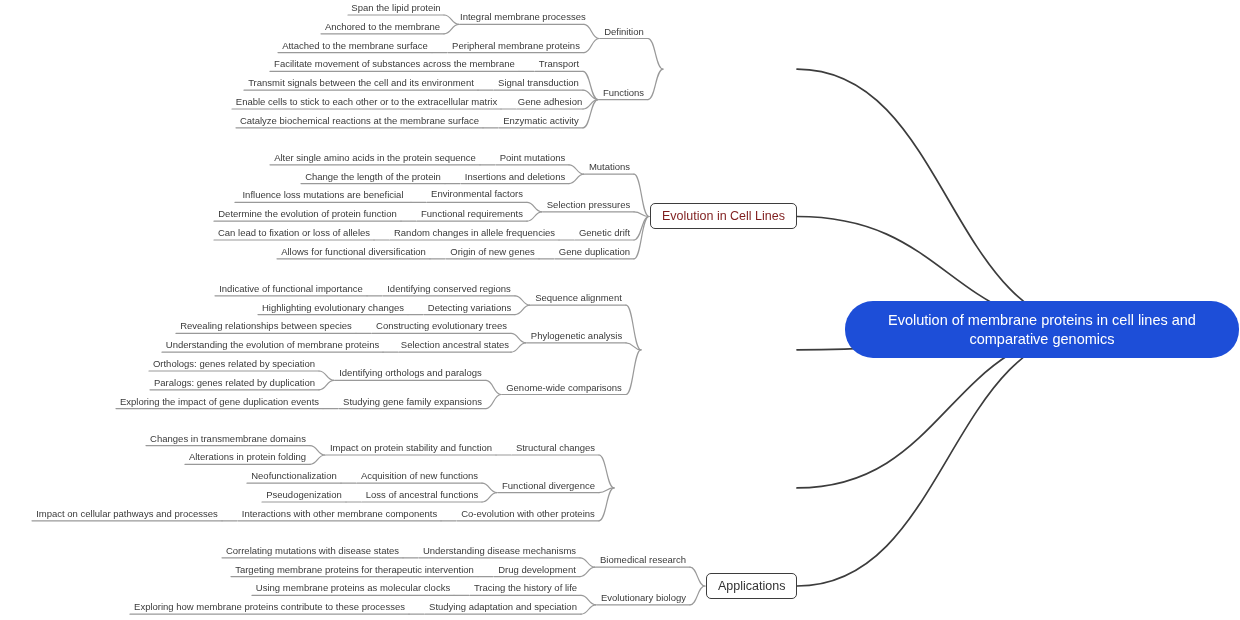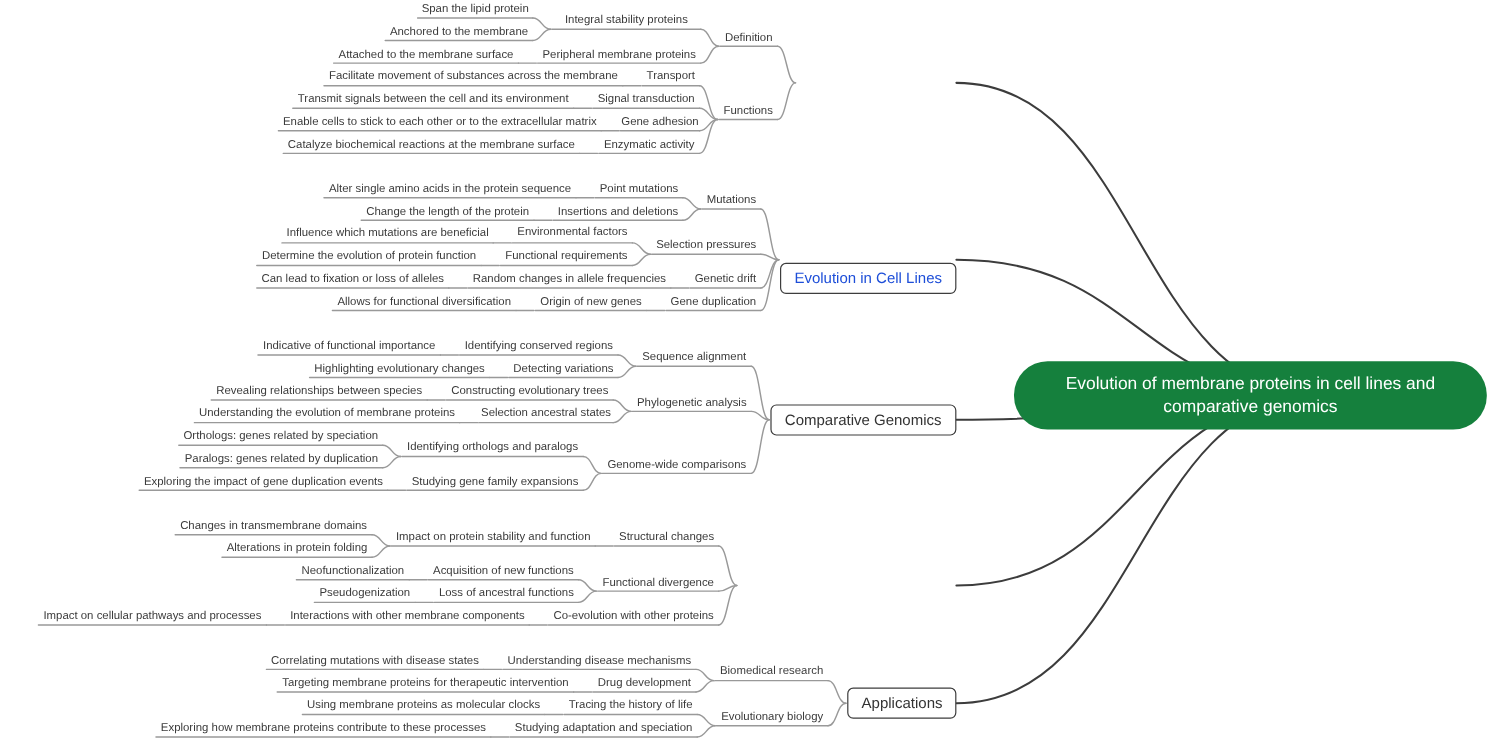--- a/index.html
+++ b/index.html
@@ -159,54 +159,53 @@
       <path d="M 597,604.8 L 690,604.8" fill="none" stroke="#999999" stroke-width="1.2" stroke-linecap="round"></path>
       <path d="M 581,595.4 C 588.5,595.4 588.5,604.8 596,604.8" fill="none" stroke="#999999" stroke-width="1.2" stroke-linecap="round"></path>
       <path d="M 470,595.4 L 581,595.4" fill="none" stroke="#999999" stroke-width="1.2" stroke-linecap="round"></path>
       <path d="M 454,595.4 C 461.5,595.4 461.5,595.4 469,595.4" fill="none" stroke="#999999" stroke-width="1.2" stroke-linecap="round"></path>
       <path d="M 252,595.4 L 454,595.4" fill="none" stroke="#999999" stroke-width="1.2" stroke-linecap="round"></path>
       <path d="M 581,614.1999999999999 C 588.5,614.1999999999999 588.5,604.8 596,604.8" fill="none" stroke="#999999" stroke-width="1.2" stroke-linecap="round"></path>
       <path d="M 425,614.1999999999999 L 581,614.1999999999999" fill="none" stroke="#999999" stroke-width="1.2" stroke-linecap="round"></path>
       <path d="M 409,614.1999999999999 C 416.5,614.1999999999999 416.5,614.1999999999999 424,614.1999999999999" fill="none" stroke="#999999" stroke-width="1.2" stroke-linecap="round"></path>
       <path d="M 130,614.1999999999999 L 409,614.1999999999999" fill="none" stroke="#999999" stroke-width="1.2" stroke-linecap="round"></path>
     </svg>
-  <div id="rootnode" style="background: #15803d; color: rgb(255, 255, 255);">Evolution of membrane proteins in cell lines and comparative genomics</div>
+  <div id="rootnode" style="background: #1d4ed8; color: rgb(255, 255, 255);">Evolution of membrane proteins in cell lines and comparative genomics</div>
     <div class="lbl" style="left: 600px; width: 48px; top: 25.5px; color: rgb(58, 58, 58);">Definition</div>
-    <div class="lbl" style="left: 460px; width: 124px; top: 11.4px; color: rgb(58, 58, 58);">Integral stability proteins</div>
+    <div class="lbl" style="left: 460px; width: 124px; top: 11.4px; color: rgb(58, 58, 58);">Integral membrane processes</div>
     <div class="lbl" style="left: 348px; width: 96px; top: 2px; color: rgb(58, 58, 58);">Span the lipid protein</div>
     <div class="lbl" style="left: 321px; width: 123px; top: 20.8px; color: rgb(58, 58, 58);">Anchored to the membrane</div>
     <div class="lbl" style="left: 448px; width: 136px; top: 39.6px; color: rgb(58, 58, 58);">Peripheral membrane proteins</div>
     <div class="lbl" style="left: 278px; width: 154px; top: 39.6px; color: rgb(58, 58, 58);">Attached to the membrane surface</div>
     <div class="lbl" style="left: 599px; width: 49px; top: 86.6px; color: rgb(58, 58, 58);">Functions</div>
     <div class="lbl" style="left: 535px; width: 48px; top: 58.4px; color: rgb(58, 58, 58);">Transport</div>
     <div class="lbl" style="left: 270px; width: 249px; top: 58.4px; color: rgb(58, 58, 58);">Facilitate movement of substances across the membrane</div>
     <div class="lbl" style="left: 494px; width: 89px; top: 77.2px; color: rgb(58, 58, 58);">Signal transduction</div>
     <div class="lbl" style="left: 244px; width: 234px; top: 77.2px; color: rgb(58, 58, 58);">Transmit signals between the cell and its environment</div>
     <div class="lbl" style="left: 517px; width: 66px; top: 96px; color: rgb(58, 58, 58);">Gene adhesion</div>
     <div class="lbl" style="left: 232px; width: 269px; top: 96px; color: rgb(58, 58, 58);">Enable cells to stick to each other or to the extracellular matrix</div>
     <div class="lbl" style="left: 499px; width: 84px; top: 114.8px; color: rgb(58, 58, 58);">Enzymatic activity</div>
     <div class="lbl" style="left: 236px; width: 247px; top: 114.8px; color: rgb(58, 58, 58);">Catalyze biochemical reactions at the membrane surface</div>
-    <div class="boxnode" style="left: 650px; top: 219px; border-color: rgb(61, 61, 61); color: #1d4ed8;">Evolution in Cell Lines</div>
+    <div class="boxnode" style="left: 650px; top: 203px; border-color: rgb(61, 61, 61); color: #7f1d1d;">Evolution in Cell Lines</div>
     <div class="lbl" style="left: 585px; width: 49px; top: 161.2px; color: rgb(58, 58, 58);">Mutations</div>
     <div class="lbl" style="left: 496px; width: 73px; top: 151.8px; color: rgb(58, 58, 58);">Point mutations</div>
     <div class="lbl" style="left: 270px; width: 210px; top: 151.8px; color: rgb(58, 58, 58);">Alter single amino acids in the protein sequence</div>
     <div class="lbl" style="left: 461px; width: 108px; top: 170.6px; color: rgb(58, 58, 58);">Insertions and deletions</div>
     <div class="lbl" style="left: 301px; width: 144px; top: 170.6px; color: rgb(58, 58, 58);">Change the length of the protein</div>
     <div class="lbl" style="left: 543px; width: 91px; top: 198.8px; color: rgb(58, 58, 58);">Selection pressures</div>
     <div class="lbl" style="left: 427px; width: 100px; top: 188px; color: rgb(58, 58, 58);">Environmental factors</div>
-    <div class="lbl" style="left: 235px; width: 176px; top: 189.4px; color: rgb(58, 58, 58);">Influence which mutations are beneficial</div>
+    <div class="lbl" style="left: 235px; width: 176px; top: 189.4px; color: rgb(58, 58, 58);">Influence loss mutations are beneficial</div>
     <div class="lbl" style="left: 417px; width: 110px; top: 208.2px; color: rgb(58, 58, 58);">Functional requirements</div>
     <div class="lbl" style="left: 214px; width: 187px; top: 208.2px; color: rgb(58, 58, 58);">Determine the evolution of protein function</div>
     <div class="lbl" style="left: 575px; width: 59px; top: 227px; color: rgb(58, 58, 58);">Genetic drift</div>
     <div class="lbl" style="left: 390px; width: 169px; top: 227px; color: rgb(58, 58, 58);">Random changes in allele frequencies</div>
     <div class="lbl" style="left: 214px; width: 160px; top: 227px; color: rgb(58, 58, 58);">Can lead to fixation or loss of alleles</div>
     <div class="lbl" style="left: 555px; width: 79px; top: 245.8px; color: rgb(58, 58, 58);">Gene duplication</div>
     <div class="lbl" style="left: 446px; width: 93px; top: 245.8px; color: rgb(58, 58, 58);">Origin of new genes</div>
     <div class="lbl" style="left: 277px; width: 153px; top: 245.8px; color: rgb(58, 58, 58);">Allows for functional diversification</div>
-    <div class="boxnode" style="left: 642px; top: 336.85px; border-color: rgb(61, 61, 61); color: rgb(51, 51, 51);">Comparative Genomics</div>
     <div class="lbl" style="left: 531px; width: 95px; top: 292.2px; color: rgb(58, 58, 58);">Sequence alignment</div>
     <div class="lbl" style="left: 383px; width: 132px; top: 282.8px; color: rgb(58, 58, 58);">Identifying conserved regions</div>
     <div class="lbl" style="left: 215px; width: 152px; top: 282.8px; color: rgb(58, 58, 58);">Indicative of functional importance</div>
     <div class="lbl" style="left: 424px; width: 91px; top: 301.6px; color: rgb(58, 58, 58);">Detecting variations</div>
     <div class="lbl" style="left: 258px; width: 150px; top: 301.6px; color: rgb(58, 58, 58);">Highlighting evolutionary changes</div>
     <div class="lbl" style="left: 527px; width: 99px; top: 329.8px; color: rgb(58, 58, 58);">Phylogenetic analysis</div>
     <div class="lbl" style="left: 372px; width: 139px; top: 320.4px; color: rgb(58, 58, 58);">Constructing evolutionary trees</div>
     <div class="lbl" style="left: 176px; width: 180px; top: 320.4px; color: rgb(58, 58, 58);">Revealing relationships between species</div>
     <div class="lbl" style="left: 399px; width: 112px; top: 339.2px; color: rgb(58, 58, 58);">Selection ancestral states</div>
     <div class="lbl" style="left: 162px; width: 221px; top: 339.2px; color: rgb(58, 58, 58);">Understanding the evolution of membrane proteins</div>

